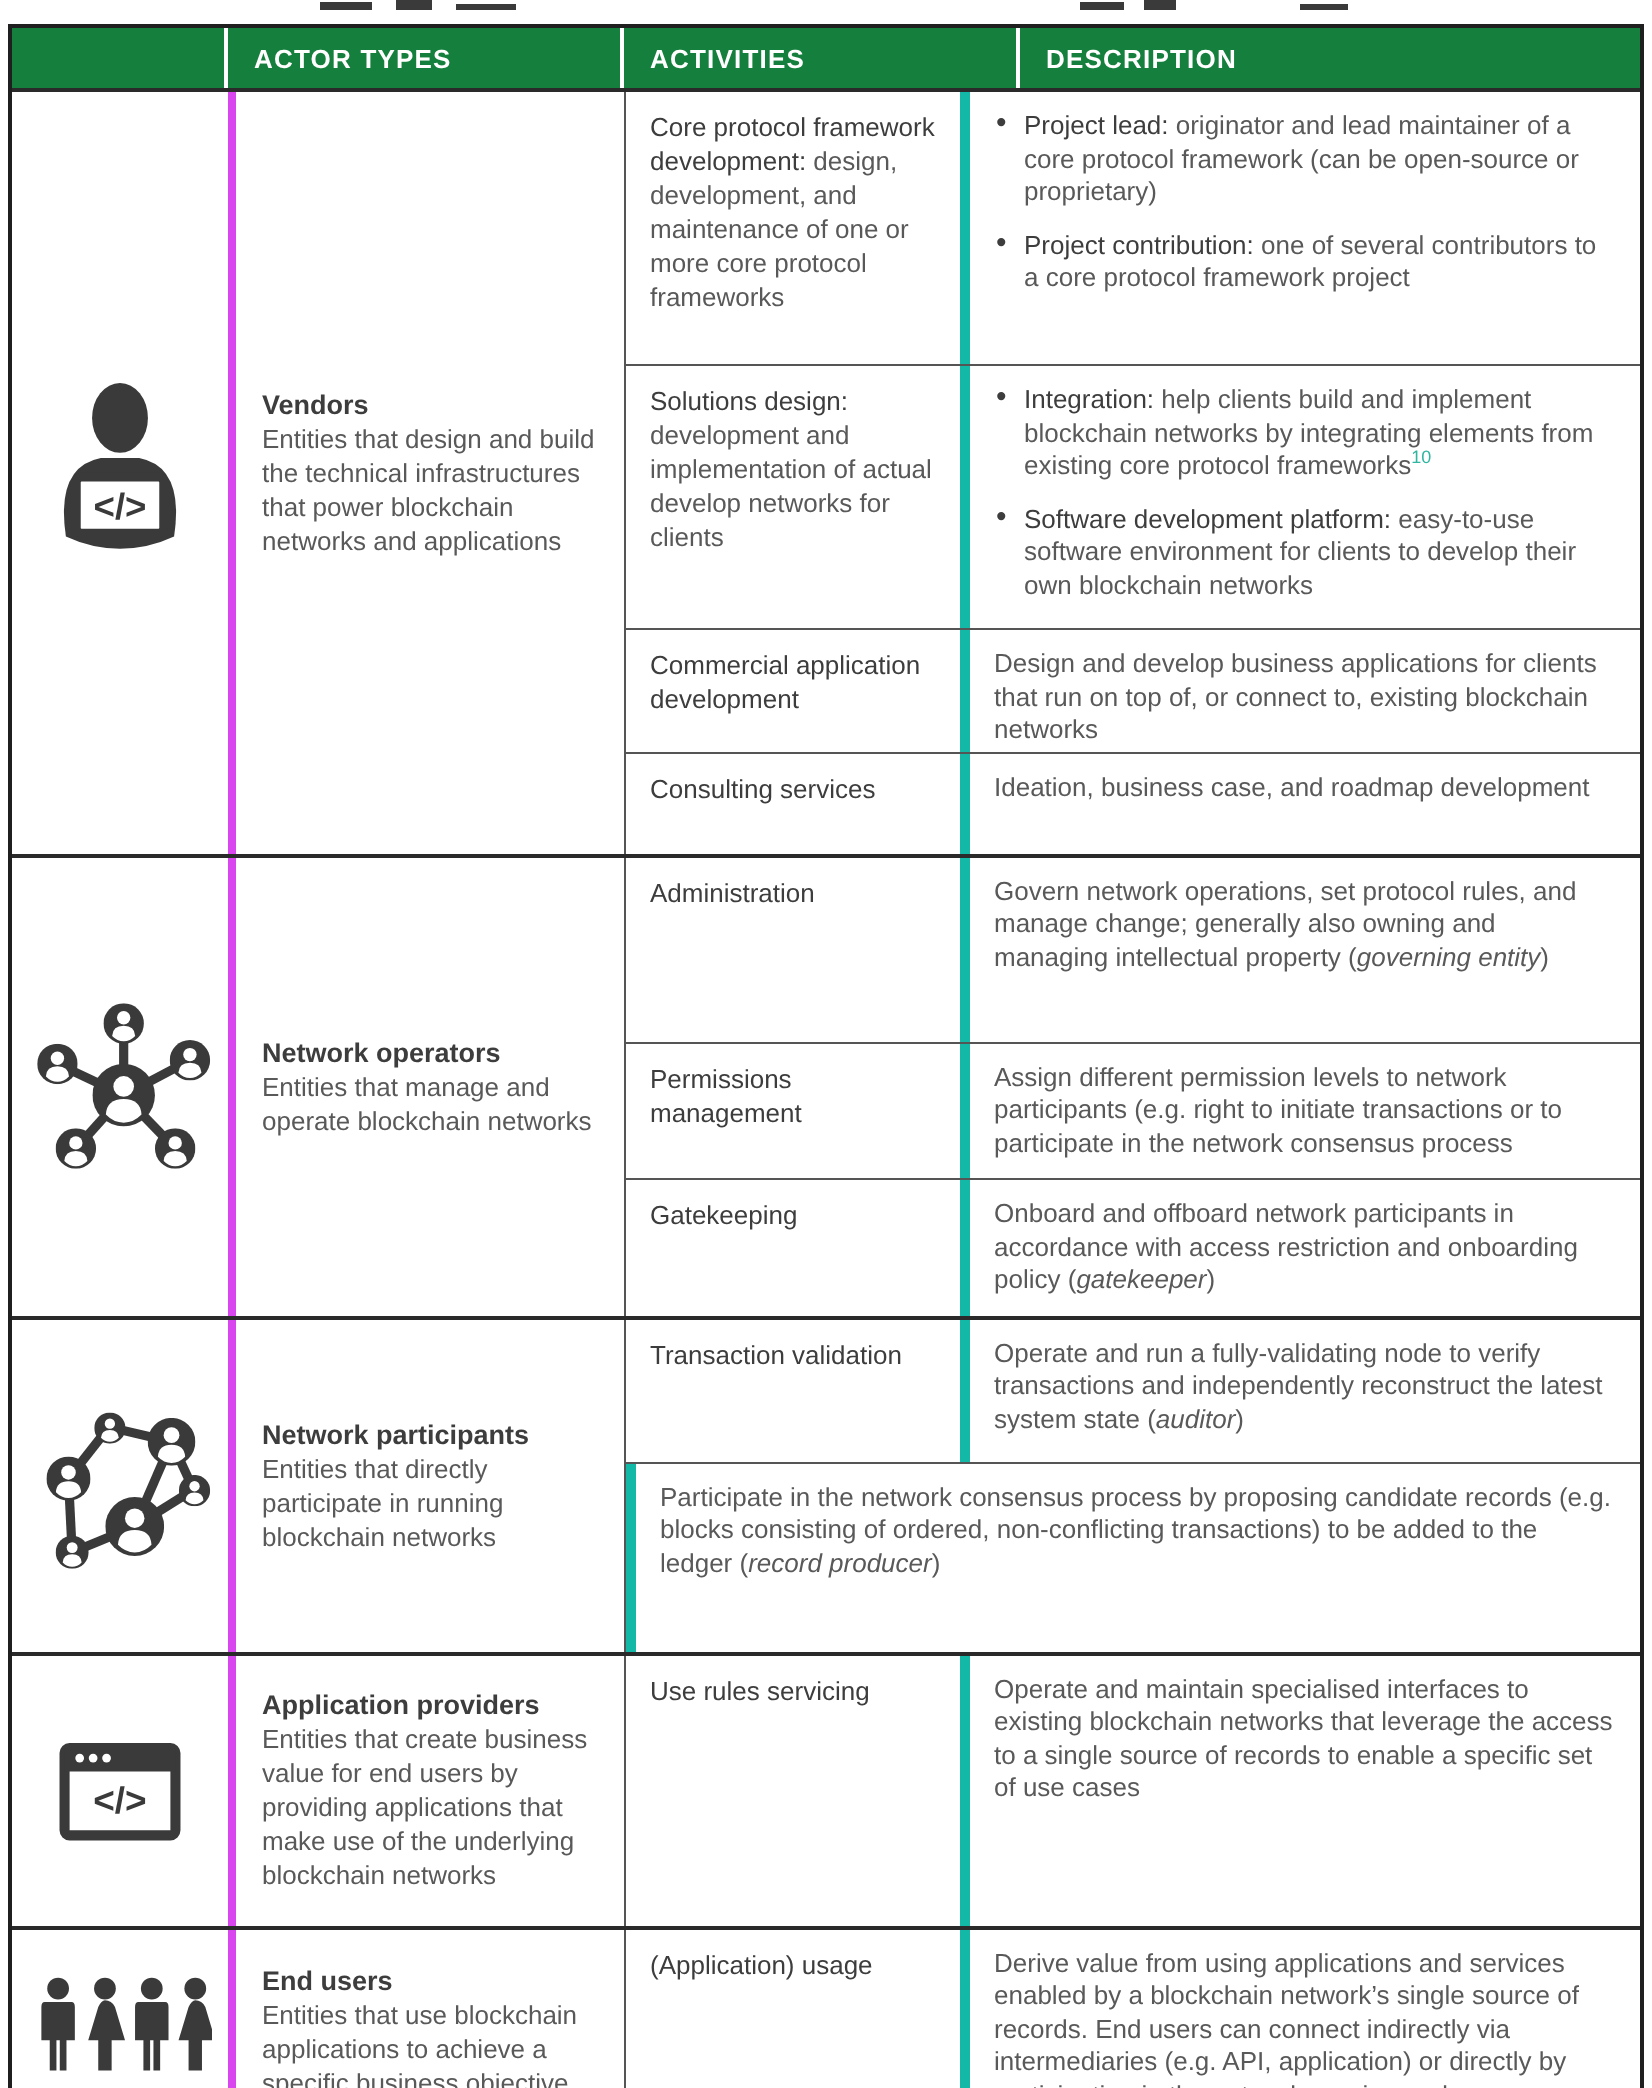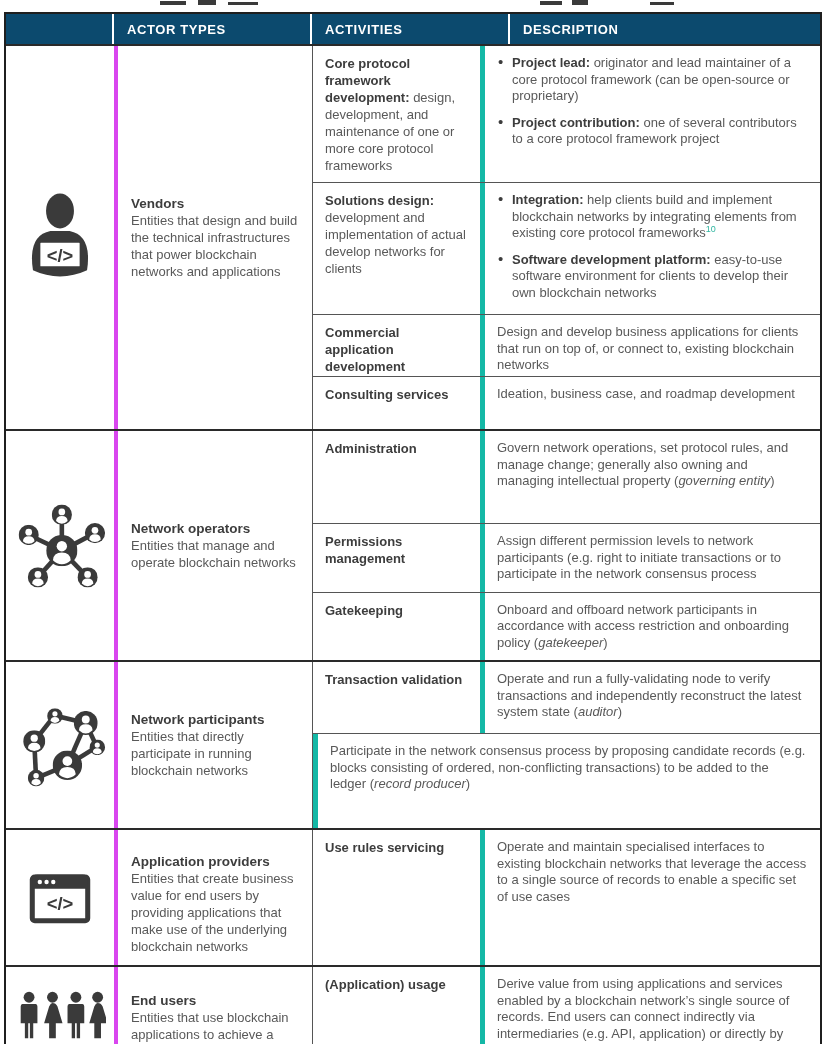--- a/index.html
+++ b/index.html
@@ -13,21 +13,21 @@
       linear-gradient(#3a3a3a,#3a3a3a) 78px 2px/30px 3px no-repeat,
       linear-gradient(#3a3a3a,#3a3a3a) 390px 1px/22px 4px no-repeat,
       linear-gradient(#3a3a3a,#3a3a3a) 422px 0/16px 5px no-repeat,
       linear-gradient(#3a3a3a,#3a3a3a) 500px 2px/24px 3px no-repeat;
   }
 
   .tablewrap { position:absolute; top:12px; left:4px; width:818px; border:2px solid #1f1f1f; background:#fff; }
 
   
   .thead { display:flex; height:30px; background:#fff; }
-  .th { background:#0c4a6e; color:#fff; font-size:13px; font-weight:bold; letter-spacing:0.6px;
+  .th { background:#15803d; color:#fff; font-size:13px; font-weight:bold; letter-spacing:0.6px;
         display:flex; align-items:center; padding-left:13px; }
   .th + .th { margin-left:2px; }
   .th.c-icon  { width:106px; padding-left:0; }
   .th.c-actor { width:196px; }
   .th.c-act   { width:196px; }
   .th.c-desc  { flex:1; }
 
   
   .section { display:flex; border-top:2px solid #2a2a2a; }
   .section:first-of-type { border-top:2px solid #2a2a2a; }
@@ -40,30 +40,30 @@
   .desc-cell { flex:1; border-left:5px solid #14b8a6; padding:9px 12px 9px 12px; }
 
   .mh136{min-height:136px}.mh132{min-height:132px}.mh62{min-height:62px}.mh44{min-height:44px}
   .mh92{min-height:92px}.mh64{min-height:64px}.mh71{min-height:71px}.mh95{min-height:95px}
   .mh135{min-height:135px}.mh103{min-height:103px}
 
   .actor-title { font-size:13.5px; font-weight:bold; color:#3d3d3d; line-height:17px; }
   .actor-desc  { font-size:13px; color:#595959; line-height:17px; }
   .txt { font-size:13px; color:#595959; line-height:16.5px; }
   .act-cell .txt { line-height:17px; }
-  .rb  { font-weight:bold; color:#3d3d3d;margin-top:12px; }
+  .rb  { font-weight:normal; color:#3d3d3d;margin-top:12px; }
   .ri  { font-style:italic; }
   sup.rsup { color:#2fb5a0; font-size:9px; line-height:0; }
 
   ul.desc-list { list-style:none; }
   ul.desc-list li { position:relative; padding-left:15px; }
   ul.desc-list li + li { margin-top:10px; }
   ul.desc-list li::before { content:"•"; position:absolute; left:1px; top:-1px; color:#3d3d3d; font-size:15px; }
 
-  .app-providers .actor-cell, .end-users .actor-cell { justify-content:flex-end; }
+  .app-providers .actor-cell, .end-users .actor-cell { justify-content:center; }
   svg .ink { fill:#3a3a3a; }
 </style>
 </head>
 <body>
 
 <div class="crop-frags"></div>
 
 <div class="tablewrap">
 
   <div class="thead">

